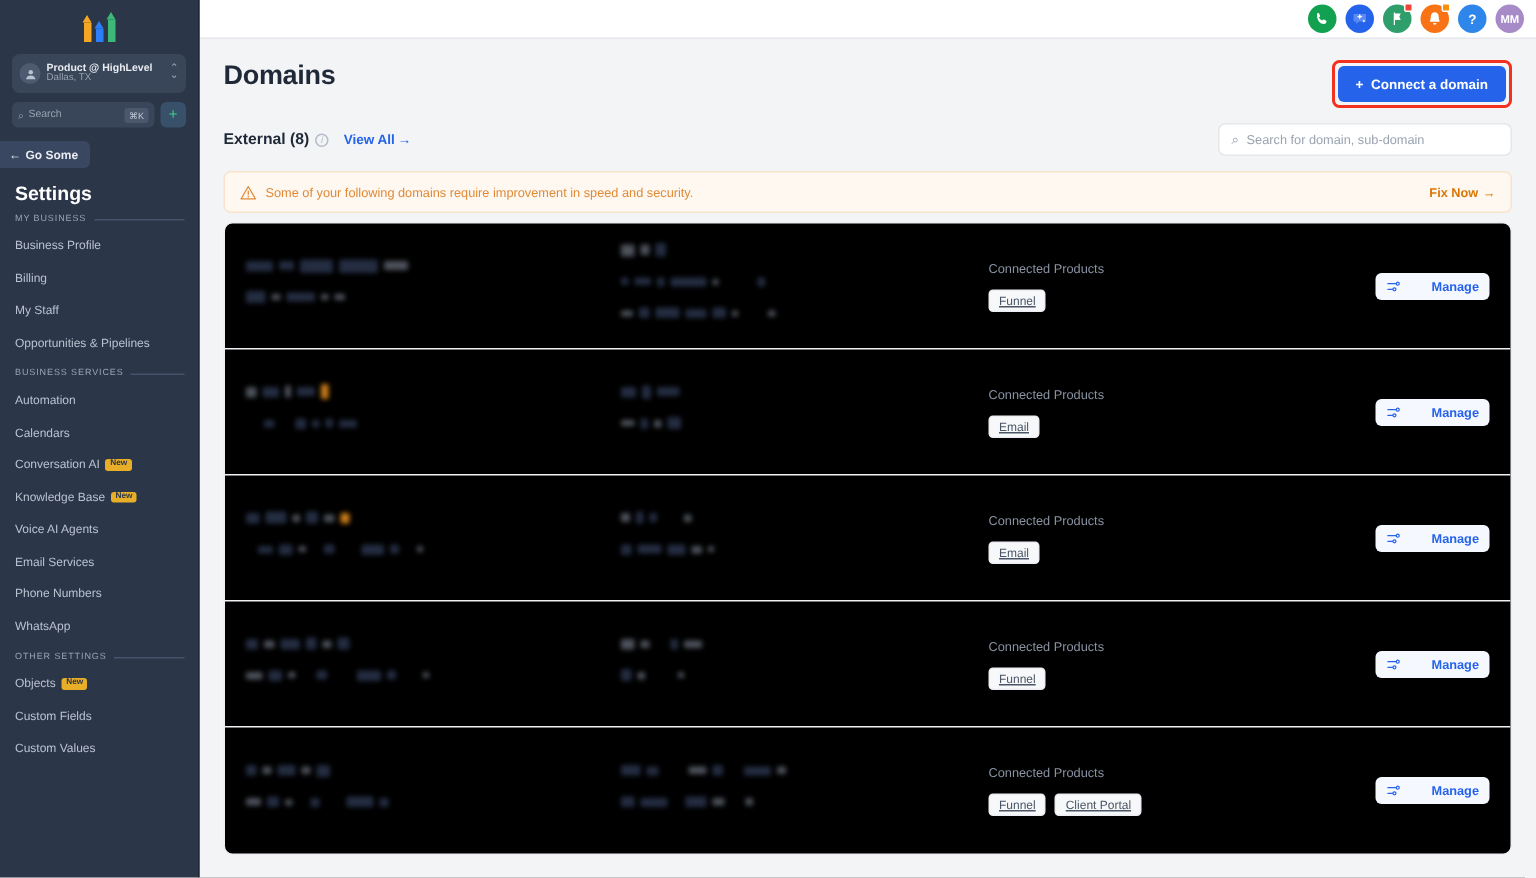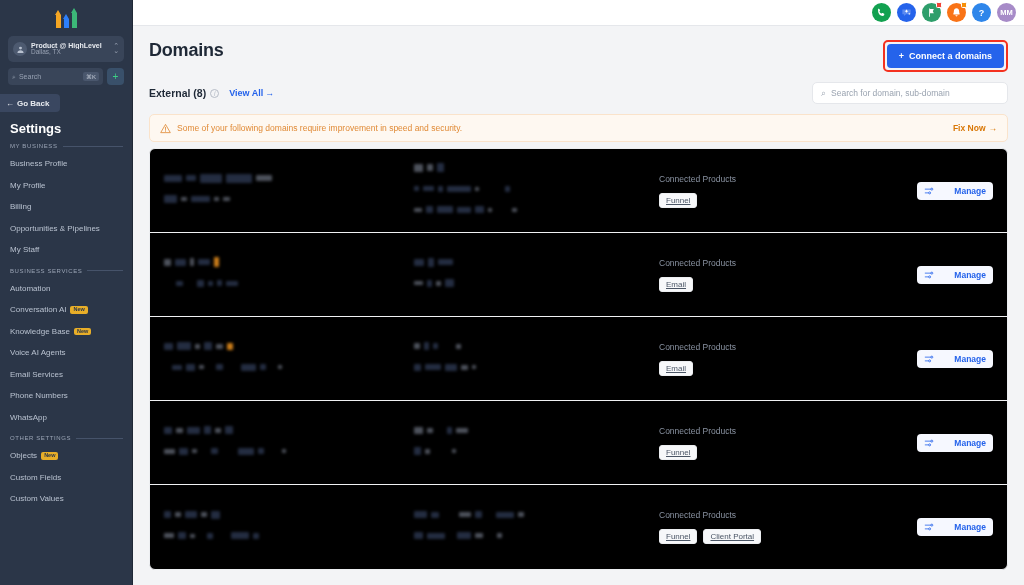--- a/index.html
+++ b/index.html
@@ -226,51 +226,51 @@
       <div class="search-box">
         <span class="si">⌕</span>
         <span class="search-ph">Search</span>
         <span class="kbd">⌘K</span>
       </div>
       <div class="plus-btn">+</div>
     </div>
 
     <div class="goback">
       <span>←</span>
-      <span>Go Back</span>
+      <span>Go Some</span>
     </div>
 
     <div class="settings-title">Settings</div>
 
     <div class="grp">
       <span class="grp-label">MY BUSINESS</span>
       <span class="grp-line"></span>
     </div>
     <div class="nav-item">
         <span>Business Profile</span>
       </div>
     <div class="nav-item">
-        <span>My Profile</span>
-      </div>
-    <div class="nav-item">
         <span>Billing</span>
       </div>
     <div class="nav-item">
+        <span>My Staff</span>
+      </div>
+    <div class="nav-item">
         <span>Opportunities &amp; Pipelines</span>
-      </div>
-    <div class="nav-item">
-        <span>My Staff</span>
       </div>
 
     <div class="grp">
       <span class="grp-label">BUSINESS SERVICES</span>
       <span class="grp-line"></span>
     </div>
     <div class="nav-item">
         <span>Automation</span>
+      </div>
+    <div class="nav-item">
+        <span>Calendars</span>
       </div>
     <div class="nav-item">
         <span>Conversation AI</span>
         <span class="badge-new">New</span>
       </div>
     <div class="nav-item">
         <span>Knowledge Base</span>
         <span class="badge-new">New</span>
       </div>
     <div class="nav-item">
@@ -332,21 +332,21 @@
       <div class="tb-icon" style="background:#a78bc8;font-size:7.5px">MM</div>
     </div>
 
     <div class="content">
 
       <div class="page-head">
         <div class="page-title">Domains</div>
         <div class="connect-wrap">
           <button class="connect-btn">
             <span>+</span>
-            <span>Connect a domains</span>
+            <span>Connect a domain</span>
           </button>
         </div>
       </div>
 
       <div class="sub-head">
         <div class="sub-left">
           <div class="ext-label">
             <span>External (8)</span>
             <span class="info-ic">i</span>
           </div>

